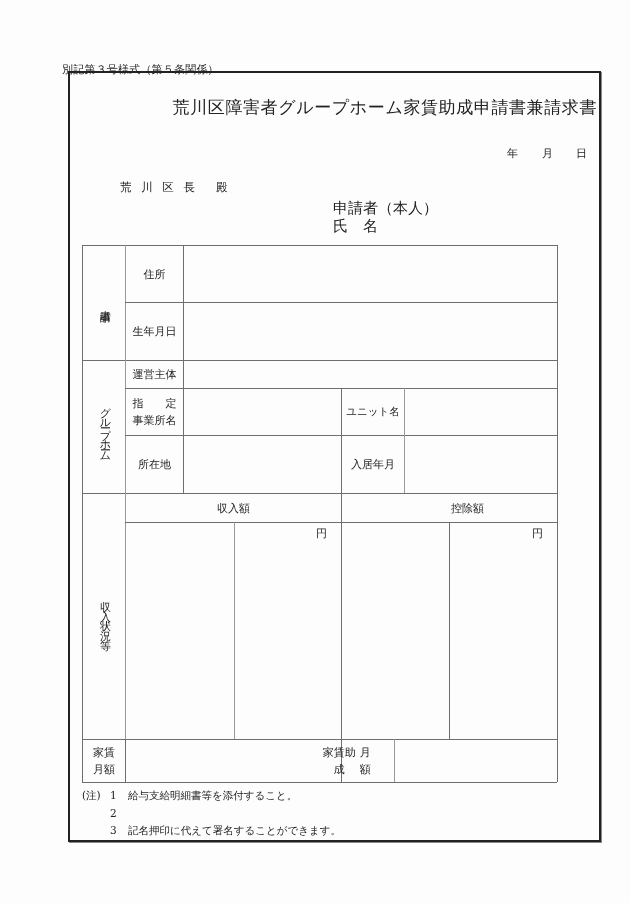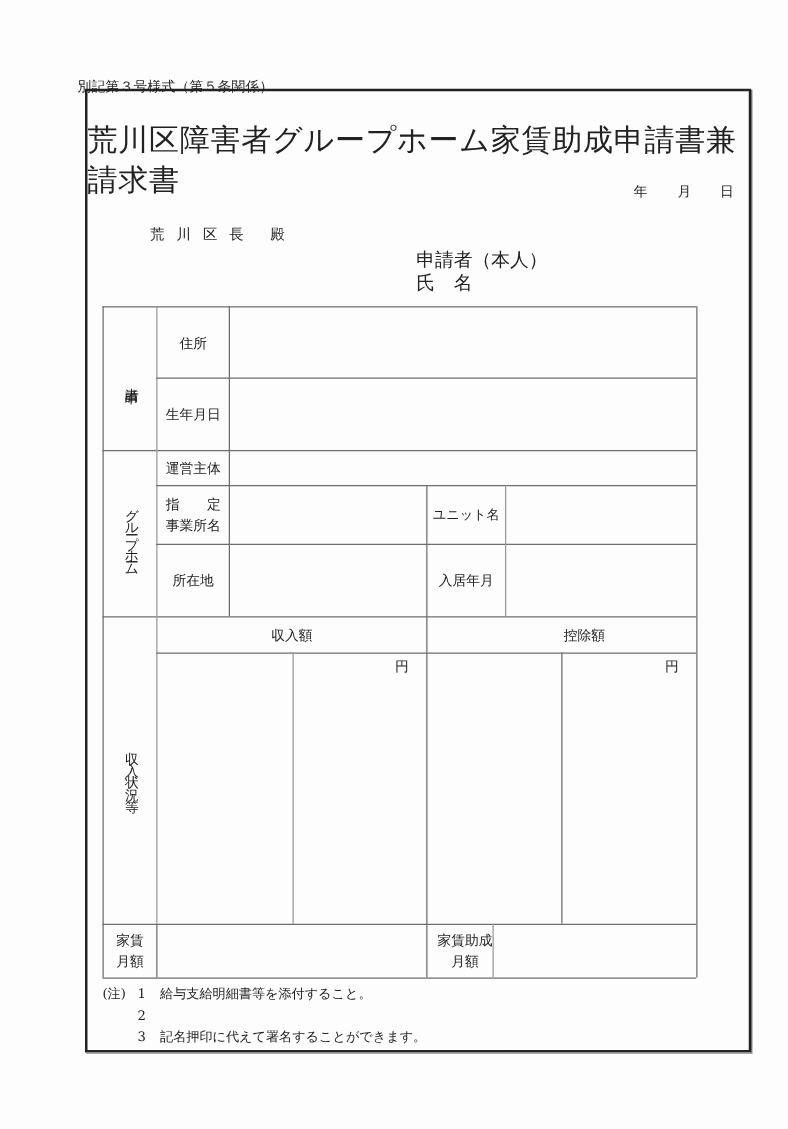--- a/index.html
+++ b/index.html
@@ -2,21 +2,21 @@
 <html><head>
 <meta charset="utf-8">
 <style>
   html, body { margin:0; padding:0; background:#fdfdfd; }
   body { width:630px; height:903px; position:relative; overflow:hidden;
          font-family:"DejaVu Serif","Liberation Serif",serif; color:#222; }
   .abs { position:absolute; }
   .form-ref { left:62px; top:48px; font-size:11px; letter-spacing:0.2px;margin-top:14px; }
   .frame { left:68px; top:71px; width:529px; height:767px; border:2px solid #222;
            box-shadow:1px 1px 0 #888; }
-  .title { left:70px; top:96px; width:527px; text-align:left; font-size:24px; letter-spacing:0.6px; }
+  .title { left:70px; top:96px; width:527px; text-align:right; font-size:17px; letter-spacing:0.6px; }
   .date { top:146px; font-size:11px; }
   .addr { left:120px; top:180px; font-size:11.5px; word-spacing:6px; }
   .applicant { left:333px; top:199px; font-size:15px; line-height:18px; }
   .hl { position:absolute; height:0; border-top:1px solid #6e6e6e; }
   .vl { position:absolute; width:0; border-left:1px solid #6e6e6e; }
   .vl.light { border-left-color:#999; }
   .lbl { position:absolute; font-size:11px; text-align:center; display:flex; align-items:center; justify-content:center; }
   .vert { writing-mode:vertical-rl; text-orientation:upright; letter-spacing:-1px; font-size:11px; }
   .cell { position:absolute; }
   .notes { left:82px; top:787px; font-size:10.5px; line-height:17.5px; }
@@ -106,21 +106,21 @@
 <div class="cell" style="left:450px;top:523px;width:107px;height:216px">
   <span class="abs" style="right:14px;top:3px;font-size:11px">円</span>
   <span></span>
 </div>
 
 <div class="lbl" style="left:83px;top:740px;width:42px;height:42px;flex-direction:column;line-height:17px">
   <span>家賃</span>
   <span>月額</span>
 </div>
 <div class="cell" style="left:126px;top:740px;width:215px;height:42px"></div>
-<div class="lbl" style="left:346px;top:740px;width:52px;height:42px;flex-direction:column;line-height:17px">
+<div class="lbl" style="left:322px;top:740px;width:52px;height:42px;flex-direction:row;line-height:17px">
   <span>家賃助成</span>
   <span>月額</span>
 </div>
 <div class="cell" style="left:395px;top:740px;width:162px;height:42px"></div>
 
 <div class="abs notes">
   <div class="row">
     <span class="pref">(注)</span>
     <span class="num">1</span>
     <span>給与支給明細書等を添付すること。</span>

